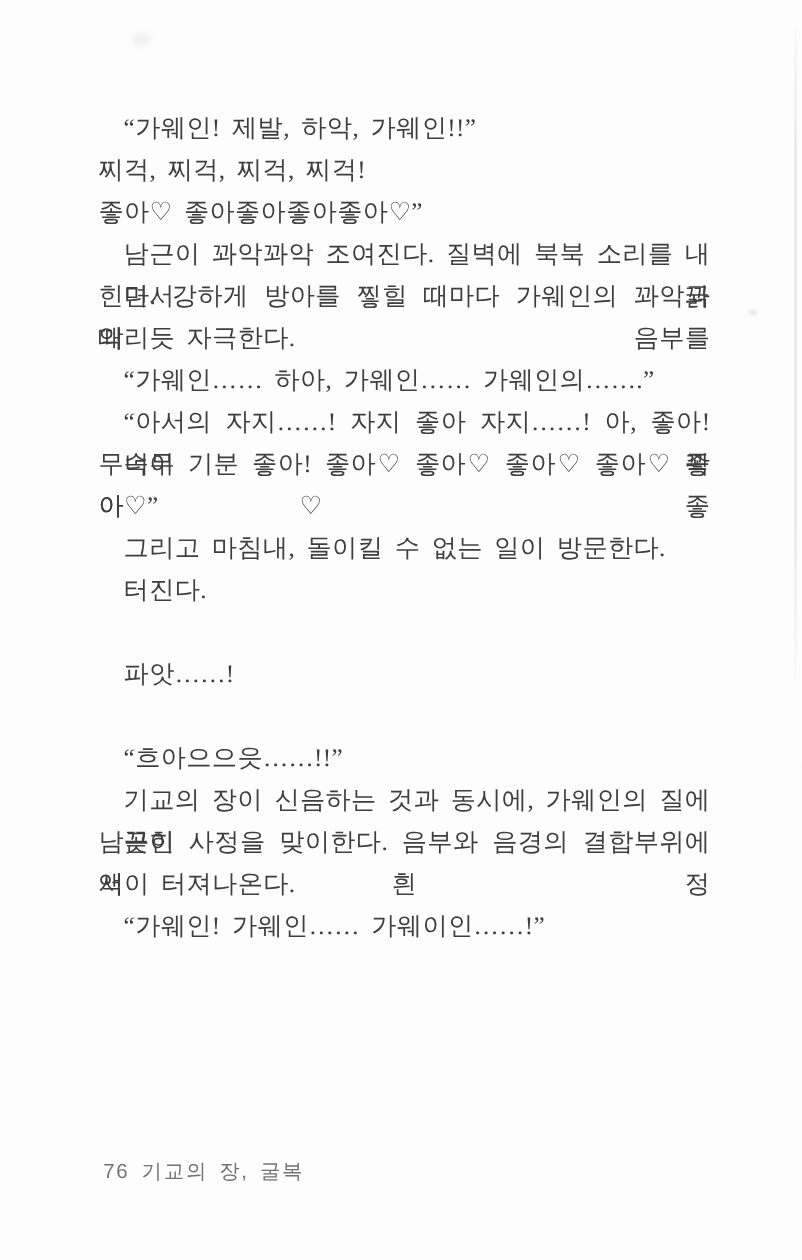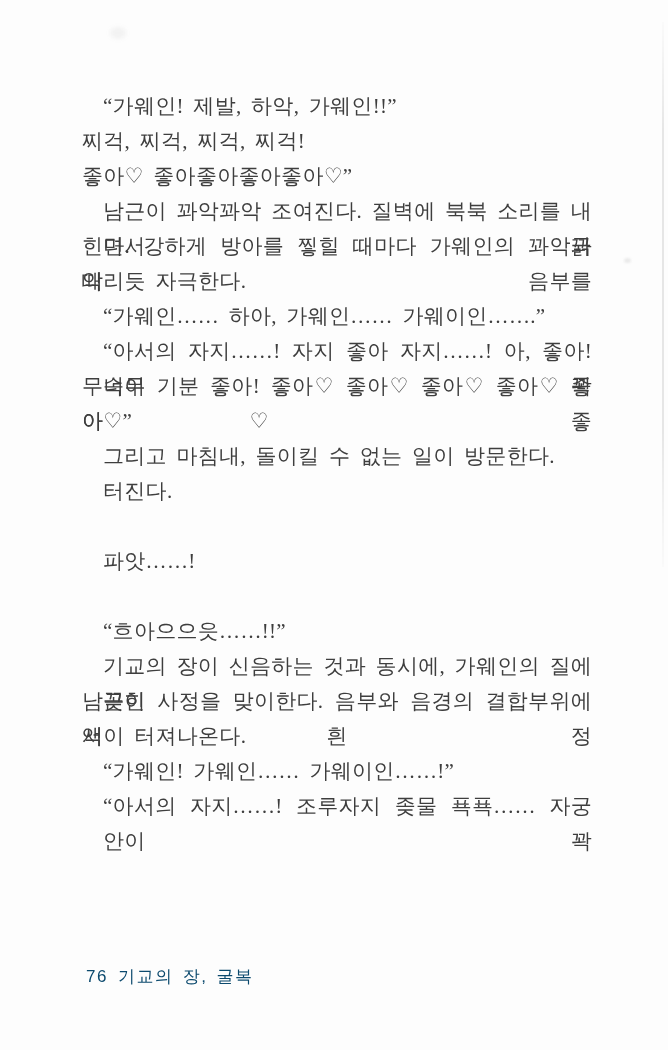--- a/index.html
+++ b/index.html
@@ -40,21 +40,21 @@
     text-align-last: justify;
   }
   .footer {
     position: absolute;
     left: 86px;
     top: 963px;
     height: 28px;
     line-height: 28px;
     font-family: "Liberation Sans", "DejaVu Sans", sans-serif;
     font-size: 17px;
-    color: #0c4a6e;
+    color: #737373;
     letter-spacing: 1.5px;
     word-spacing: 3px;
   }
   .footer .page-num {
     margin-right: 10px;
   }
   .edge-shadow {
     position: absolute;
     left: 662px;
     top: 22px;
@@ -105,21 +105,21 @@
       </div>
       <div>
         <div class="line">좋아♡ 좋아좋아좋아좋아♡”</div>
       </div>
       <div>
         <div class="line indent just">남근이 꽈악꽈악 조여진다. 질벽에 북북 소리를 내면서 긁</div>
         <div class="line just">힌다. 강하게 방아를 찧힐 때마다 가웨인의 꽈악꽈악 음부를</div>
         <div class="line">때리듯 자극한다.</div>
       </div>
       <div>
-        <div class="line indent">“가웨인…… 하아, 가웨인…… 가웨이인…….”</div>
+        <div class="line indent">“가웨인…… 하아, 가웨인…… 가웨인의…….”</div>
       </div>
       <div>
         <div class="line indent just">“아서의 자지……! 자지 좋아 자지……! 아, 좋아! 속이 꽉</div>
         <div class="line just">무너무 기분 좋아! 좋아♡ 좋아♡ 좋아♡ 좋아♡ 좋아♡ 좋</div>
         <div class="line">아♡”</div>
       </div>
       <div>
         <div class="line indent">그리고 마침내, 돌이킬 수 없는 일이 방문한다.</div>
       </div>
       <div>
@@ -134,23 +134,20 @@
         <div class="line indent">“흐아으으읏……!!”</div>
       </div>
       <div>
         <div class="line indent just">기교의 장이 신음하는 것과 동시에, 가웨인의 질에 꽂힌</div>
         <div class="line just">남근이 사정을 맞이한다. 음부와 음경의 결합부위에서 흰 정</div>
         <div class="line">액이 터져나온다.</div>
       </div>
       <div>
         <div class="line indent">“가웨인! 가웨인…… 가웨이인……!”</div>
       </div>
-      <div>
-        <div class="line indent just">“아서의 자지……! 조루자지 좆물 푝푝…… 자궁 안이 꽉</div>
-      </div>
     </div>
 
   <div class="footer">
     <span class="page-num">76</span><span>기교의 장, 굴복</span>
   </div>
 
   <div class="edge-shadow"></div>
 
 </div>
 

